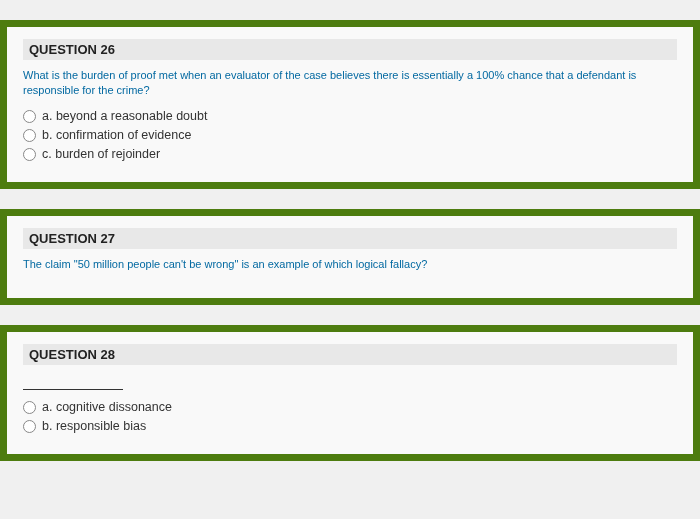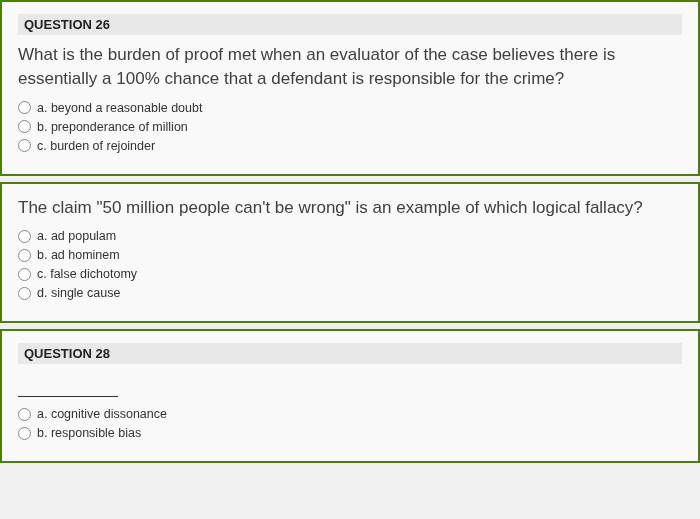--- a/index.html
+++ b/index.html
@@ -18,60 +18,61 @@
     }
 
     .page-container {
       width: 700px;
       background-color: #f0f0f0;
       padding: 0;
     }
 
     .question-block {
       background-color: #f9f9f9;
-      border: 2px solid #4d7c0f;
+      border: 7px solid #4d7c0f;
       margin-bottom: 6px;
       padding: 12px 16px 16px 16px;
+      margin-top: 20px;
     }
 
     .question-number {
       font-weight: bold;
       font-size: 13px;
       margin-bottom: 8px;
       color: #222;
       background-color: #e8e8e8;
       padding: 3px 6px;
       display: inline-block;
       width: 100%;
     }
 
     .question-text {
-      font-size: 17px;
+      font-size: 11px;
       line-height: 1.4;
       margin-bottom: 10px;
-      color: #404040;
+      color: #0369a1;
     }
 
     .blank {
       display: inline-block;
       width: 100px;
       border-bottom: 1px solid #333;
       margin-right: 4px;
       vertical-align: bottom;
     }
 
     .options-list {
       list-style: none;
       padding: 0;
       margin: 0;
     }
 
     .option-item {
       display: flex;
-      align-items: center;
+      align-items: flex-end;
       margin-bottom: 5px;
       font-size: 12.5px;
       color: #333;
     }
 
     .radio-circle {
       width: 13px;
       height: 13px;
       border-radius: 50%;
       border: 1.5px solid #888;
@@ -92,49 +93,32 @@
   <div class="question-block">
     <div class="question-number">QUESTION 26</div>
     <p class="question-text">What is the burden of proof met when an evaluator of the case believes there is essentially a 100% chance that a defendant is responsible for the crime?</p>
     <ul class="options-list">
       <li class="option-item">
         <span class="radio-circle"></span>
         <span class="option-text">a. beyond a reasonable doubt</span>
       </li>
       <li class="option-item">
         <span class="radio-circle"></span>
-        <span class="option-text">b. preponderance of million</span>
+        <span class="option-text">b. confirmation of evidence</span>
       </li>
       <li class="option-item">
         <span class="radio-circle"></span>
         <span class="option-text">c. burden of rejoinder</span>
       </li>
     </ul>
   </div>
 
   <div class="question-block">
+    <div class="question-number">QUESTION 27</div>
     <p class="question-text">The claim "50 million people can't be wrong" is an example of which logical fallacy?</p>
-    <ul class="options-list">
-      <li class="option-item">
-        <span class="radio-circle"></span>
-        <span class="option-text">a. ad populam</span>
-      </li>
-      <li class="option-item">
-        <span class="radio-circle"></span>
-        <span class="option-text">b. ad hominem</span>
-      </li>
-      <li class="option-item">
-        <span class="radio-circle"></span>
-        <span class="option-text">c. false dichotomy</span>
-      </li>
-      <li class="option-item">
-        <span class="radio-circle"></span>
-        <span class="option-text">d. single cause</span>
-      </li>
-    </ul>
   </div>
 
   <div class="question-block">
     <div class="question-number">QUESTION 28</div>
     <p class="question-text">
       <span class="blank">&nbsp;</span>
     </p>
     <ul class="options-list">
       <li class="option-item">
         <span class="radio-circle"></span>

